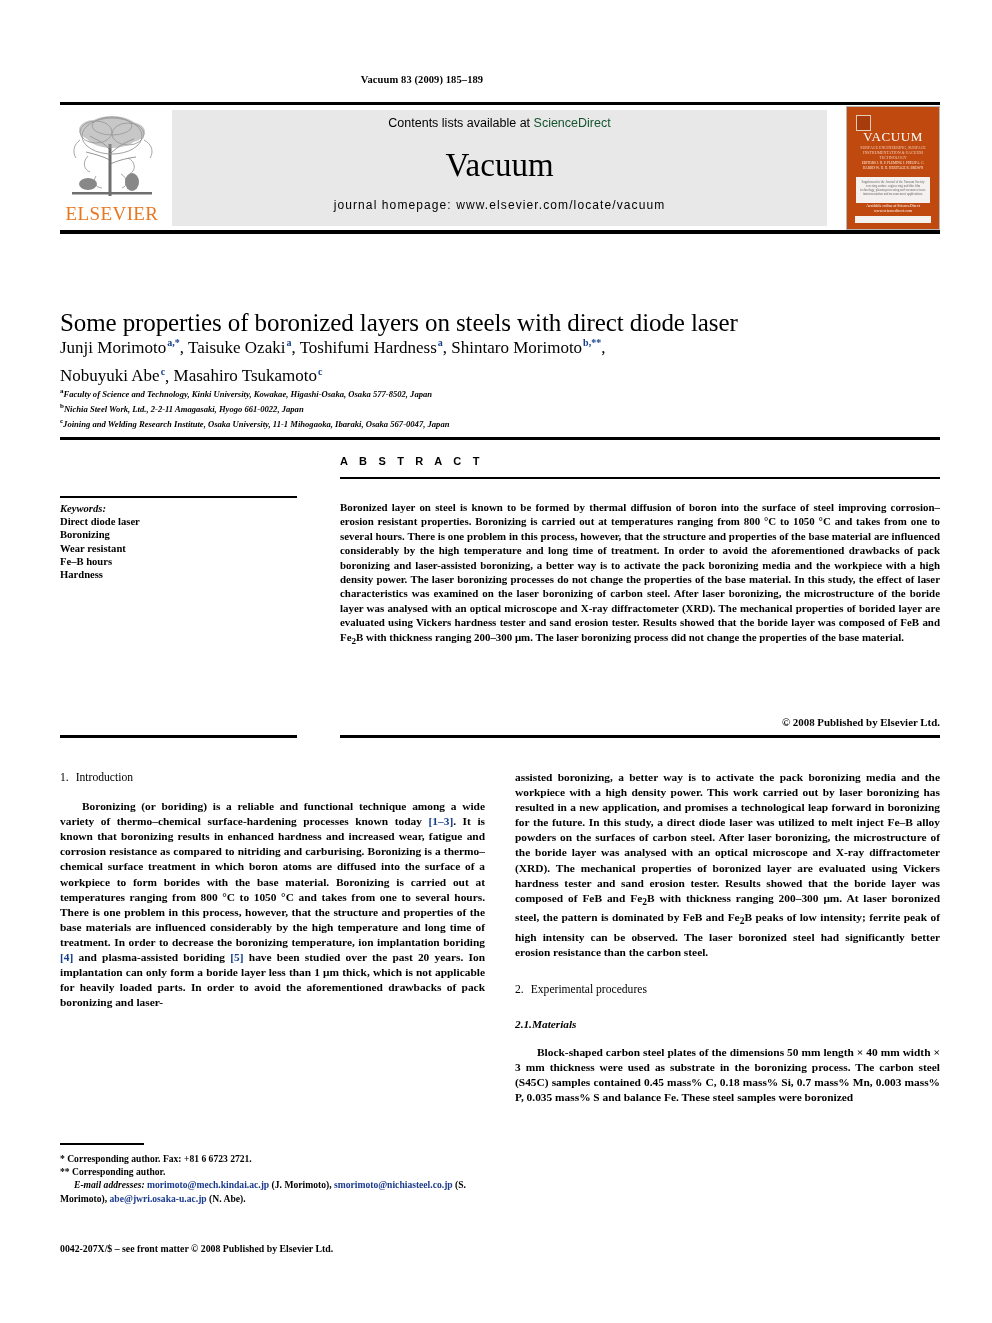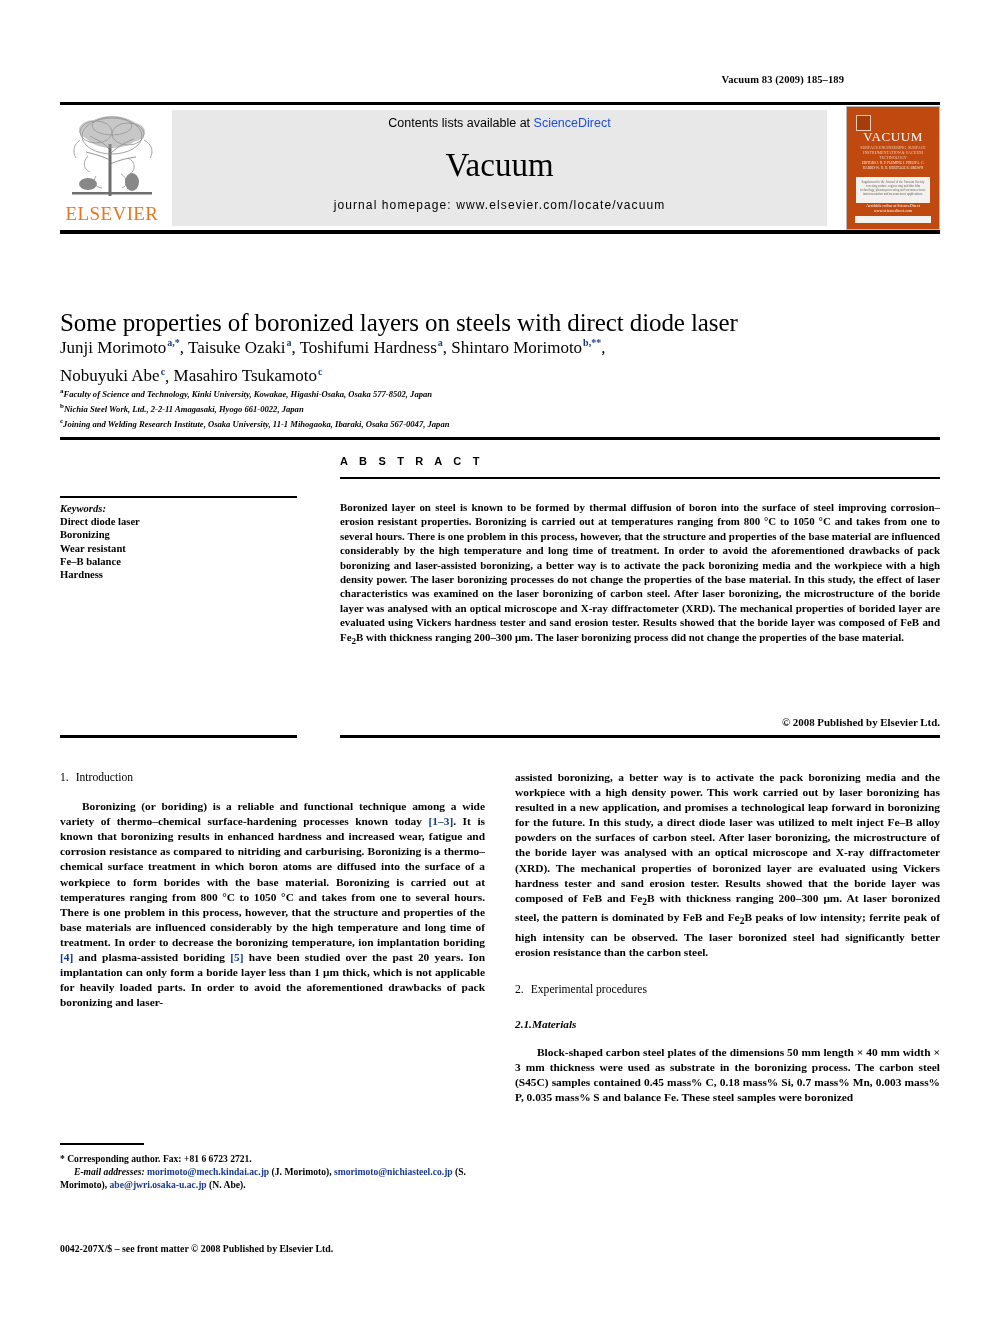--- a/index.html
+++ b/index.html
@@ -20,21 +20,21 @@
     left: 0; top: 0;
     width: 992px;
     height: 1323px;
   }
 
   
   .running-head {
     position: absolute;
     left: 0; top: 74px;
     width: 844px;
-    text-align: right;
+    text-align: center;
     font-size: 10.5px;
     font-weight: bold;
     letter-spacing: .1px;
   }
 
   
   .masthead {
     position: absolute;
     left: 60px; top: 102px;
     width: 880px;
@@ -84,21 +84,21 @@
     text-align: center;
   }
   .sd-line {
     position: absolute;
     left: 0; top: 6px;
     width: 655px;
     font-family: "Liberation Sans", sans-serif;
     font-size: 12.5px;
     color: #000;
   }
-  .sd-link { color: #1d4ed8; margin-top: 44px; }
+  .sd-link { color: #14532d; margin-top: 44px; }
   .journal-name {
     position: absolute;
     left: 0; top: 36px;
     width: 655px;
     font-family: "Liberation Serif", serif;
     font-size: 33px;
     line-height: 38px;
     color: #000;
   }
   .homepage {
@@ -458,21 +458,21 @@
   <div class="rule-abs-top"></div>
   <div class="abs-head">A B S T R A C T</div>
   <div class="rule-abs-mid"></div>
   <div class="rule-kw-top"></div>
 
   <div class="keywords">
     <div class="kw-title">Keywords:</div>
     <div>Direct diode laser</div>
     <div>Boronizing</div>
     <div>Wear resistant</div>
-    <div>Fe–B balance</div>
+    <div>Fe–B hours</div>
     <div>Hardness</div>
   </div>
 
   <div class="abstract">Boronized layer on steel is known to be formed by thermal diffusion of boron into the surface of steel improving corrosion–erosion resistant properties. Boronizing is carried out at temperatures ranging from 800 °C to 1050 °C and takes from one to several hours. There is one problem in this process, however, that the structure and properties of the base material are influenced considerably by the high temperature and long time of treatment. In order to avoid the aforementioned drawbacks of pack boronizing and laser-assisted boronizing, a better way is to activate the pack boronizing media and the workpiece with a high density power. The laser boronizing processes do not change the properties of the base material. In this study, the effect of laser characteristics was examined on the laser boronizing of carbon steel. After laser boronizing, the microstructure of the boride layer was analysed with an optical microscope and X-ray diffractometer (XRD). The mechanical properties of borided layer are evaluated using Vickers hardness tester and sand erosion tester. Results showed that the boride layer was composed of FeB and Fe<sub>2</sub>B with thickness ranging 200–300 μm. The laser boronizing process did not change the properties of the base material.</div>
   <div class="abs-copyright">© 2008 Published by Elsevier Ltd.</div>
 
   <div class="rule-abs-bot-l"></div>
   <div class="rule-abs-bot-r"></div>
 
   <div class="col col-left">
@@ -492,20 +492,21 @@
     <div class="subsec-head">
       <span class="num">2.1.</span><span>Materials</span>
     </div>
 
     <p class="para">Block-shaped carbon steel plates of the dimensions 50 mm length × 40 mm width × 3 mm thickness were used as substrate in the boronizing process. The carbon steel (S45C) samples contained 0.45 mass% C, 0.18 mass% Si, 0.7 mass% Mn, 0.003 mass% P, 0.035 mass% S and balance Fe. These steel samples were boronized</p>
   </div>
 
   <div class="footnote-rule"></div>
   <div class="footnotes">
     <p class="fn">* Corresponding author. Fax: +81 6 6723 2721.</p>
+    <p class="fn">** Corresponding author.</p>
     <p class="emails"><span class="emlabel">E-mail addresses:</span> <span class="mail">morimoto@mech.kindai.ac.jp</span><span> (J. Morimoto), </span><span class="mail">smorimoto@nichiasteel.co.jp</span><span> (S. Morimoto), </span><span class="mail">abe@jwri.osaka-u.ac.jp</span><span> (N. Abe).</span></p>
   </div>
 
   <div class="imprint">
     <div>0042-207X/$ – see front matter © 2008 Published by Elsevier Ltd.</div>
   </div>
 
 </div>
 
 </body></html>

